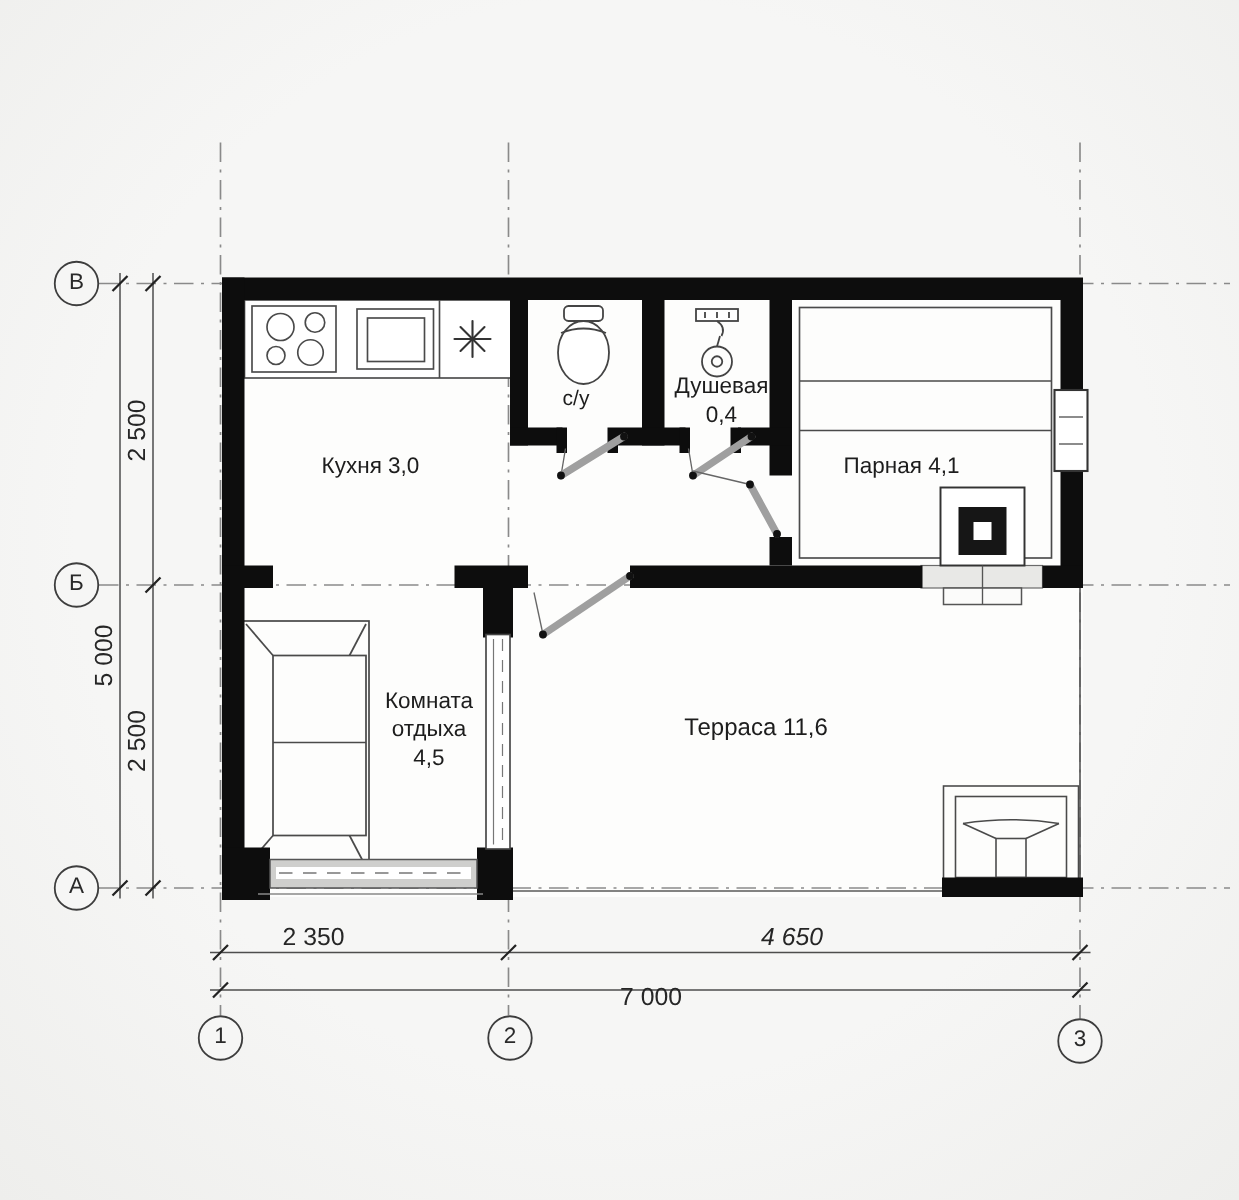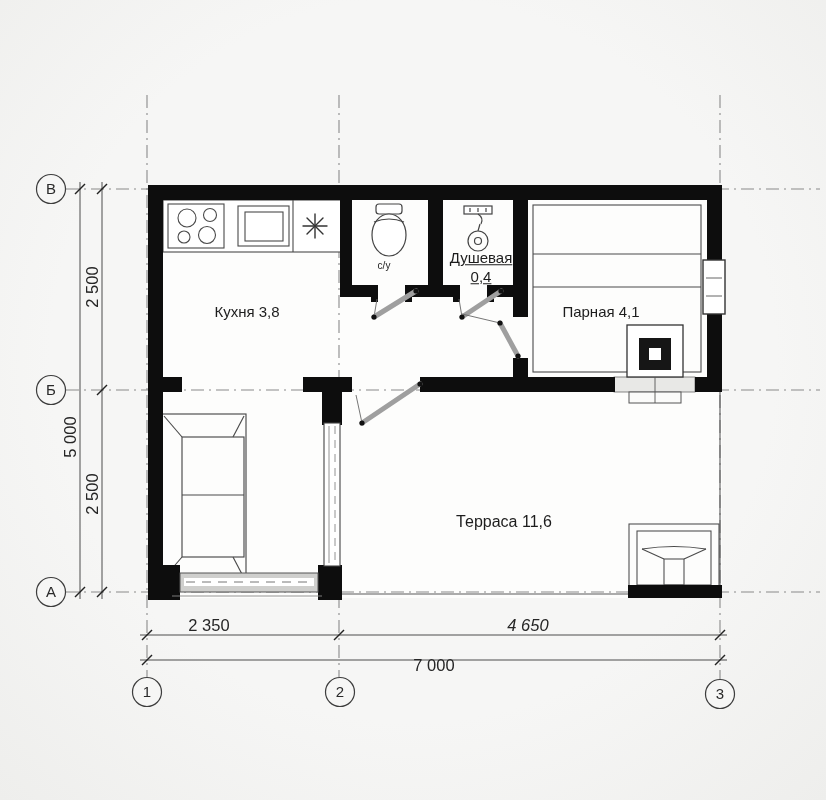--- a/index.html
+++ b/index.html
@@ -10,21 +10,21 @@
   }
   .stage svg{position:absolute;left:0;top:0;}
   .label{
     position:absolute;transform:translate(-50%,-50%);
     color:#1d1d1d;white-space:nowrap;line-height:1.25;
     font-family:"Liberation Sans", sans-serif;
   }
   .label.center{text-align:center;}
   .rot{transform:translate(-50%,-50%) rotate(-90deg);}
   .room-lbl{font-size:15px;}
-  .terrace-lbl{font-size:16px;margin-top:36px;}
+  .terrace-lbl{font-size:16px;}
   .dim-lbl{font-size:16.5px;color:#262626;}
   .bubble-lbl{font-size:15px;color:#2a2a2a;}
 </style>
 </head>
 <body>
 
 <div class="stage">
 
 <svg width="826" height="800" viewBox="0 0 826 800">
 
@@ -207,27 +207,32 @@
   <g fill="#f6f6f5" stroke="#3d3d3d" stroke-width="1.2">
     <circle cx="51" cy="189" r="14.5"></circle>
     <circle cx="51" cy="390" r="14.5"></circle>
     <circle cx="51" cy="592" r="14.5"></circle>
     <circle cx="147" cy="692" r="14.5"></circle>
     <circle cx="340" cy="692" r="14.5"></circle>
     <circle cx="720" cy="694" r="14.5"></circle>
   </g>
 </svg>
 
-  <div class="label room-lbl" style="left:247px;top:312px;">Кухня 3,8</div>
-  <div class="label" style="left:384px;top:266px;font-size:10px;">с/у</div>
-  <div class="label center room-lbl" style="left:481px;top:268px;text-decoration:underline;">
+  <div class="label room-lbl" style="left:247px;top:312px;">Кухня 3,0</div>
+  <div class="label" style="left:384px;top:266px;font-size:14px;">с/у</div>
+  <div class="label center room-lbl" style="left:481px;top:268px;">
     <div>Душевая</div>
     <div>0,4</div>
   </div>
   <div class="label room-lbl" style="left:601px;top:312px;">Парная 4,1</div>
+  <div class="label center room-lbl" style="left:286px;top:487px;">
+    <div>Комната</div>
+    <div>отдыха</div>
+    <div>4,5</div>
+  </div>
   <div class="label terrace-lbl" style="left:504px;top:486px;">Терраса 11,6</div>
 
   <div class="label rot dim-lbl" style="left:92px;top:287px;">2 500</div>
   <div class="label rot dim-lbl" style="left:70px;top:437px;">5 000</div>
   <div class="label rot dim-lbl" style="left:92px;top:494px;">2 500</div>
   <div class="label dim-lbl" style="left:209px;top:625px;">2 350</div>
   <div class="label dim-lbl" style="left:528px;top:625px;font-style:italic;">4 650</div>
   <div class="label dim-lbl" style="left:434px;top:650px;margin-top:15px;">7 000</div>
 
   <div class="label bubble-lbl" style="left:51px;top:189px;">В</div>

